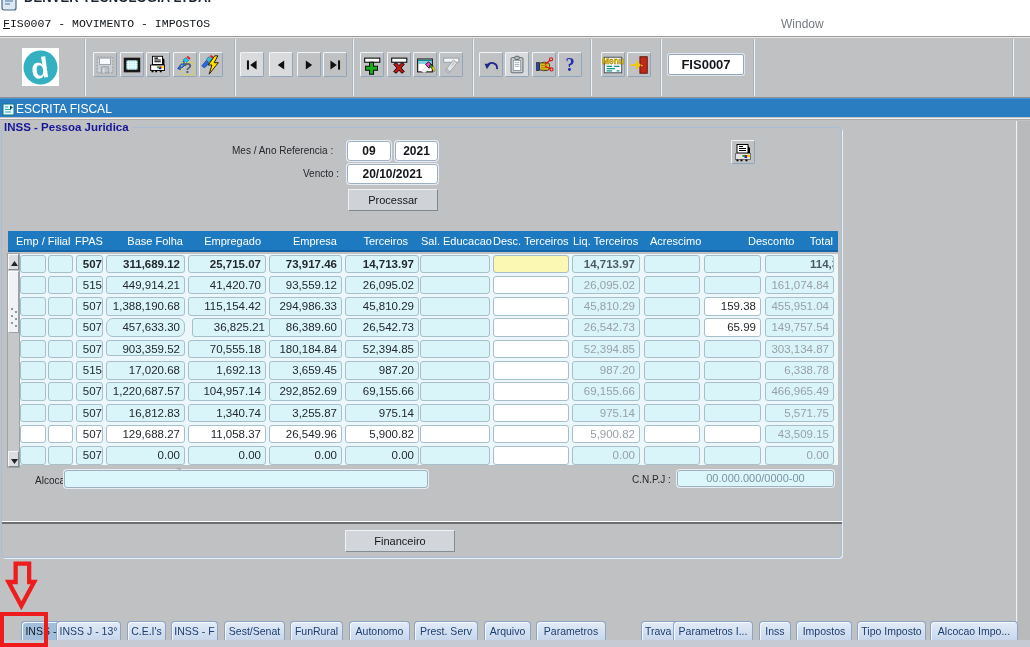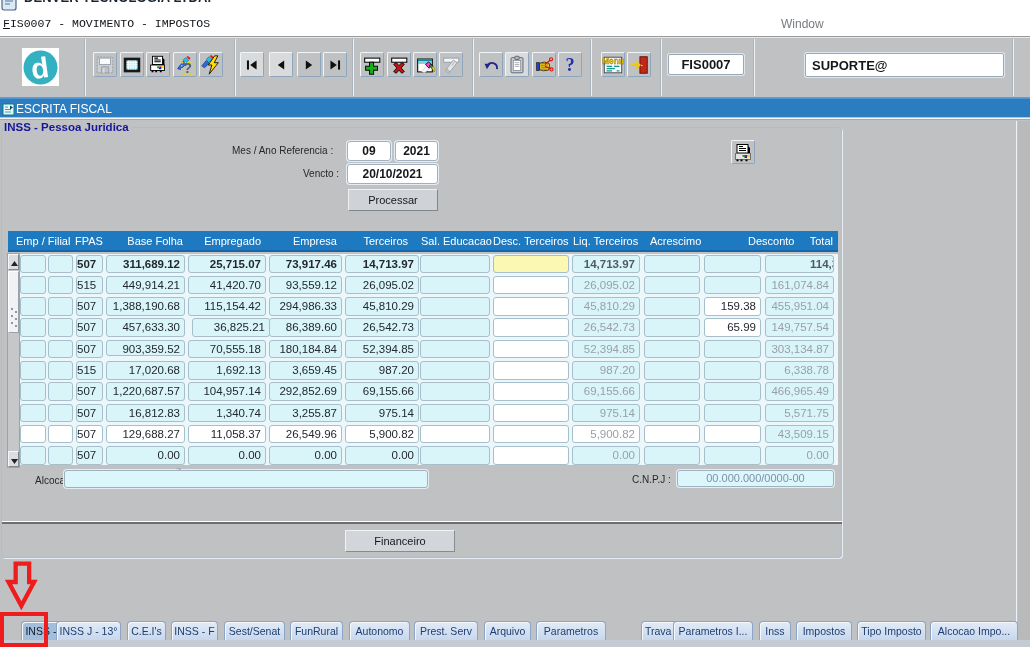--- a/index.html
+++ b/index.html
@@ -40,21 +40,21 @@
 .inp { position:absolute; background:#ffffff; border:1px solid #9fb0c0; border-radius:3px; box-shadow:0 0 0 1px #e6edf4; font-size:12px; font-weight:bold; color:#14181c; text-align:center; }
 .btn { position:absolute; background:#cfd2d6; border:1px solid #7e868e; border-top-color:#eef0f2; border-left-color:#eef0f2; font-size:11px; color:#14181c; text-align:center; }
 #prbtn { left:731px; top:140px; width:24px; height:24px; background:#c0c1c3; border:1px solid; border-color:#f0f5fa #8ea6bd #8ea6bd #f0f5fa; border-radius:2px; display:flex; align-items:center; justify-content:center; }
 
 
 #ghead { left:8px; top:231px; width:830px; height:21px; background:#1e7ac0; border-bottom:2px solid #1565a8; }
 .ht { position:absolute; top:4px; font-size:11px; color:#ffffff; }
 #gbody { left:17px; top:254px; width:821px; height:211px; background:#ebf7fa; }
 .gc { position:absolute; border:1px solid #a6bfcb; border-radius:3px; font-size:11.5px; color:#22282e; line-height:16px; overflow:hidden; }
 .gc.rt { text-align:right; padding-right:4px; }
-.gc.ct { text-align:left; }
+.gc.ct { text-align:right; }
 .gc.b { font-weight:bold; }
 .gc.gy { color:#98a0a8; }
 .gc.gb { color:#4d5a66; font-weight:bold; }
 
 
 #vsb { left:7px; top:253px; width:13px; height:215px; background:#c6c7c9; border:1px solid #9aa2aa; }
 .sbtn { position:absolute; left:0; width:11px; height:16px; background:#dcdde1; border:1px solid; border-color:#f4f6f8 #80888e #80888e #f4f6f8; }
 .sbtn svg { display:block; margin:4px auto 0; }
 #sthumb { position:absolute; left:0px; top:17px; width:11px; height:62px; background:#f1f2f6; border:1px solid; border-color:#ffffff #9aa2aa #9aa2aa #ffffff; }
 .dot { position:absolute; width:2px; height:2px; background:#8e96a0; }
@@ -235,21 +235,20 @@
       </svg>
     </div>
 <div class="tbtn" style="left:627px;top:52px;width:24px;height:25px;">
       <svg width="24" height="24" viewBox="0 0 24 24">
         <rect x="13" y="3" width="8" height="18" fill="#c02818" stroke="#601008"></rect>
 <circle cx="15" cy="12.5" r="0.9" fill="#ffe040"></circle>
 <path d="M3 12 h9 M8.5 8 L12.5 12 L8.5 16" stroke="#f0c810" stroke-width="2.2" fill="none"></path>
       </svg>
     </div>
 <div class="abs" id="fisbox">FIS0007</div>
-<div class="abs" id="supbox">SUPORTE@</div>
 <div class="abs" id="bluebar">
       <span class="ic"><svg width="13" height="13" viewBox="0 0 13 13">
           <rect x="1" y="1" width="11" height="11" fill="#e8f8f8" stroke="#107888"></rect>
 <path d="M3 4 L6 4 M3 6.5 L9 6.5 M3 9 L9 9" stroke="#30a8b8" stroke-width="1"></path>
 <path d="M8 2.5 L11 4.5 L8 6.5Z" fill="#084858"></path>
         </svg></span>
       <span class="tx">ESCRITA FISCAL</span>
     </div>
 <div class="abs" id="underbar"></div>
 <div class="abs" id="canvas"></div>
@@ -325,21 +324,21 @@
 <div class="gc rt " style="left:345px;top:297.1px;width:74px;height:18.5px;background:#d9f5f9;">45,810.29</div>
 <div class="gc " style="left:420px;top:297.1px;width:70px;height:18.5px;background:#d9f5f9;"></div>
 <div class="gc " style="left:493px;top:297.1px;width:76px;height:18.5px;background:#ffffff;"></div>
 <div class="gc rt gy" style="left:572px;top:297.1px;width:68px;height:18.5px;background:#d9f5f9;">45,810.29</div>
 <div class="gc " style="left:644px;top:297.1px;width:56px;height:18.5px;background:#d9f5f9;"></div>
 <div class="gc rt" style="left:704px;top:297.1px;width:57px;height:18.5px;background:#ffffff;">159.38</div>
 <div class="gc rt gy" style="left:765px;top:297.1px;width:69px;height:18.5px;background:#d9f5f9;">455,951.04</div>
 <div class="gc " style="left:20px;top:318.4px;width:26px;height:18.5px;background:#d9f5f9;"></div>
 <div class="gc " style="left:48px;top:318.4px;width:25px;height:18.5px;background:#d9f5f9;"></div>
 <div class="gc ct " style="left:76px;top:318.4px;width:27px;height:18.5px;background:#d9f5f9;">507</div>
-<div class="gc rt " style="left:106px;top:318.4px;width:79px;height:18.5px;background:#d9f5f9;">457,633.30</div>
+<div class="gc rt " style="left:106px;top:318.4px;width:79px;height:18.5px;background:#d9f5f9;border-radius:7px;">457,633.30</div>
 <div class="gc rt " style="left:192px;top:318.4px;width:78px;height:18.5px;background:#d9f5f9;">36,825.21</div>
 <div class="gc rt " style="left:269px;top:318.4px;width:73px;height:18.5px;background:#d9f5f9;">86,389.60</div>
 <div class="gc rt " style="left:345px;top:318.4px;width:74px;height:18.5px;background:#d9f5f9;">26,542.73</div>
 <div class="gc " style="left:420px;top:318.4px;width:70px;height:18.5px;background:#d9f5f9;"></div>
 <div class="gc " style="left:493px;top:318.4px;width:76px;height:18.5px;background:#ffffff;"></div>
 <div class="gc rt gy" style="left:572px;top:318.4px;width:68px;height:18.5px;background:#d9f5f9;">26,542.73</div>
 <div class="gc " style="left:644px;top:318.4px;width:56px;height:18.5px;background:#d9f5f9;"></div>
 <div class="gc rt" style="left:704px;top:318.4px;width:57px;height:18.5px;background:#ffffff;">65.99</div>
 <div class="gc rt gy" style="left:765px;top:318.4px;width:69px;height:18.5px;background:#d9f5f9;">149,757.54</div>
 <div class="gc " style="left:20px;top:339.7px;width:26px;height:18.5px;background:#d9f5f9;"></div>

